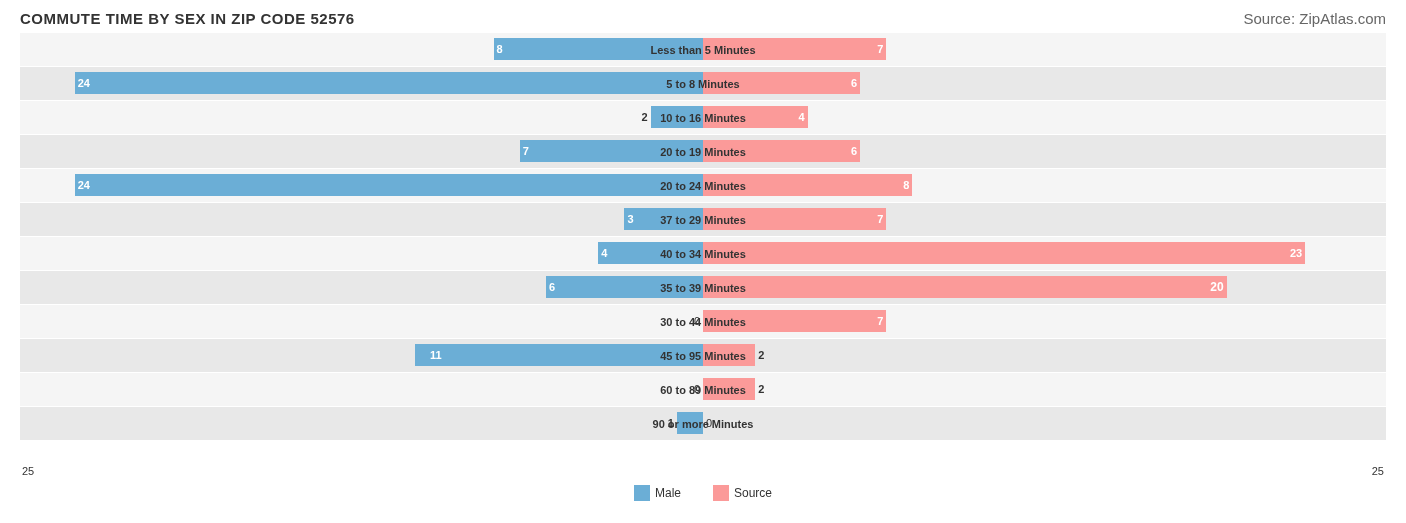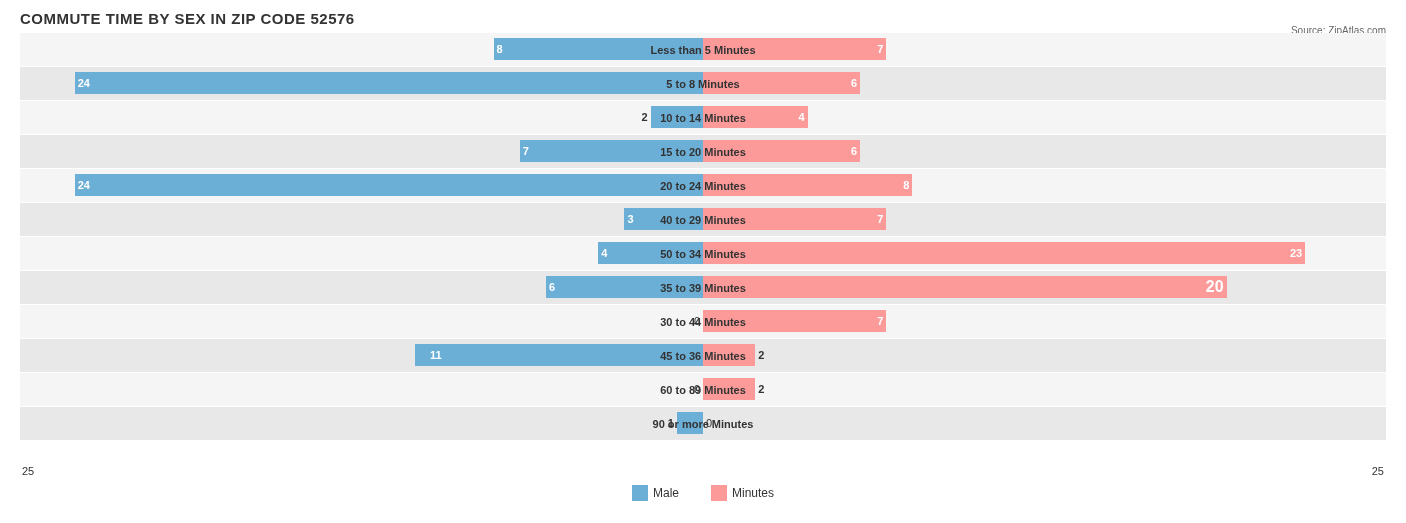--- a/index.html
+++ b/index.html
@@ -20,23 +20,23 @@
     .chart-title {
       font-size: 15px;
       font-weight: bold;
       color: #333;
       text-transform: uppercase;
       letter-spacing: 0.5px;
       margin-bottom: 6px;
     }
     .source {
       position: absolute;
-      top: 25px;
+      top: 10px;
       right: 20px;
-      font-size: 10px;
+      font-size: 15px;
       color: #666;
     }
     .bars-area {
       position: relative;
       width: 100%;
       height: 430px;
     }
     .row {
       display: flex;
       align-items: center;
@@ -130,82 +130,82 @@
       <div class="row" style="height: 33px; margin-bottom: 1px;">
         <div class="label">5 to 8 Minutes</div>
         <div class="bar-male" style="width: 46%; right: 50%; height: 22px; top: 5px; position: absolute; background: rgb(107, 174, 214);">
           <div style="position: absolute; font-size: 11px; font-weight: bold; height: 22px; display: flex; align-items: center; left: 3px; color: white;">24</div>
         </div>
         <div class="bar-female" style="width: 11.5%; left: 50%; height: 22px; top: 5px; position: absolute; background: rgb(251, 154, 153);">
           <div style="position: absolute; font-size: 11px; font-weight: bold; height: 22px; display: flex; align-items: center; right: 3px; color: white;">6</div>
         </div>
       </div>
       <div class="row" style="height: 33px; margin-bottom: 1px;">
-        <div class="label">10 to 14 Minutes</div>
+        <div class="label">10 to 16 Minutes</div>
         <div class="bar-male" style="width: 3.83333%; right: 50%; height: 22px; top: 5px; position: absolute; background: rgb(107, 174, 214);">
           <div style="position: absolute; font-size: 11px; font-weight: bold; height: 22px; display: flex; align-items: center; right: 100%; color: rgb(51, 51, 51); padding-right: 3px;">2</div>
         </div>
         <div class="bar-female" style="width: 7.66667%; left: 50%; height: 22px; top: 5px; position: absolute; background: rgb(251, 154, 153);">
           <div style="position: absolute; font-size: 11px; font-weight: bold; height: 22px; display: flex; align-items: center; right: 3px; color: white;">4</div>
         </div>
       </div>
       <div class="row" style="height: 33px; margin-bottom: 1px;">
-        <div class="label">15 to 20 Minutes</div>
+        <div class="label">20 to 19 Minutes</div>
         <div class="bar-male" style="width: 13.4167%; right: 50%; height: 22px; top: 5px; position: absolute; background: rgb(107, 174, 214);">
           <div style="position: absolute; font-size: 11px; font-weight: bold; height: 22px; display: flex; align-items: center; left: 3px; color: white;">7</div>
         </div>
         <div class="bar-female" style="width: 11.5%; left: 50%; height: 22px; top: 5px; position: absolute; background: rgb(251, 154, 153);">
           <div style="position: absolute; font-size: 11px; font-weight: bold; height: 22px; display: flex; align-items: center; right: 3px; color: white;">6</div>
         </div>
       </div>
       <div class="row" style="height: 33px; margin-bottom: 1px;">
         <div class="label">20 to 24 Minutes</div>
         <div class="bar-male" style="width: 46%; right: 50%; height: 22px; top: 5px; position: absolute; background: rgb(107, 174, 214);">
           <div style="position: absolute; font-size: 11px; font-weight: bold; height: 22px; display: flex; align-items: center; left: 3px; color: white;">24</div>
         </div>
         <div class="bar-female" style="width: 15.3333%; left: 50%; height: 22px; top: 5px; position: absolute; background: rgb(251, 154, 153);">
           <div style="position: absolute; font-size: 11px; font-weight: bold; height: 22px; display: flex; align-items: center; right: 3px; color: white;">8</div>
         </div>
       </div>
       <div class="row" style="height: 33px; margin-bottom: 1px;">
-        <div class="label">40 to 29 Minutes</div>
+        <div class="label">37 to 29 Minutes</div>
         <div class="bar-male" style="width: 5.75%; right: 50%; height: 22px; top: 5px; position: absolute; background: rgb(107, 174, 214);">
           <div style="position: absolute; font-size: 11px; font-weight: bold; height: 22px; display: flex; align-items: center; left: 3px; color: white;">3</div>
         </div>
         <div class="bar-female" style="width: 13.4167%; left: 50%; height: 22px; top: 5px; position: absolute; background: rgb(251, 154, 153);">
           <div style="position: absolute; font-size: 11px; font-weight: bold; height: 22px; display: flex; align-items: center; right: 3px; color: white;">7</div>
         </div>
       </div>
       <div class="row" style="height: 33px; margin-bottom: 1px;">
-        <div class="label">50 to 34 Minutes</div>
+        <div class="label">40 to 34 Minutes</div>
         <div class="bar-male" style="width: 7.66667%; right: 50%; height: 22px; top: 5px; position: absolute; background: rgb(107, 174, 214);">
           <div style="position: absolute; font-size: 11px; font-weight: bold; height: 22px; display: flex; align-items: center; left: 3px; color: white;">4</div>
         </div>
         <div class="bar-female" style="width: 44.0833%; left: 50%; height: 22px; top: 5px; position: absolute; background: rgb(251, 154, 153);">
           <div style="position: absolute; font-size: 11px; font-weight: bold; height: 38px; display: flex; align-items: center; right: 3px; color: white;">23</div>
         </div>
       </div>
       <div class="row" style="height: 33px; margin-bottom: 1px;">
         <div class="label">35 to 39 Minutes</div>
         <div class="bar-male" style="width: 11.5%; right: 50%; height: 22px; top: 5px; position: absolute; background: rgb(107, 174, 214);">
           <div style="position: absolute; font-size: 11px; font-weight: bold; height: 22px; display: flex; align-items: center; left: 3px; color: white;">6</div>
         </div>
         <div class="bar-female" style="width: 38.3333%; left: 50%; height: 22px; top: 5px; position: absolute; background: rgb(251, 154, 153);">
-          <div style="position: absolute; font-size: 16px; font-weight: bold; height: 22px; display: flex; align-items: center; right: 3px; color: white;">20</div>
+          <div style="position: absolute; font-size: 12px; font-weight: bold; height: 22px; display: flex; align-items: center; right: 3px; color: white;">20</div>
         </div>
       </div>
       <div class="row" style="height: 33px; margin-bottom: 1px;">
         <div class="label">30 to 44 Minutes</div>
         <div style="position: absolute; right: 50%; top: 5px; height: 22px; display: flex; align-items: center; font-size: 11px; color: rgb(51, 51, 51); padding-right: 3px;">0</div>
         <div class="bar-female" style="width: 13.4167%; left: 50%; height: 22px; top: 5px; position: absolute; background: rgb(251, 154, 153);">
           <div style="position: absolute; font-size: 11px; font-weight: bold; height: 22px; display: flex; align-items: center; right: 3px; color: white;">7</div>
         </div>
       </div>
       <div class="row" style="height: 33px; margin-bottom: 1px;">
-        <div class="label">45 to 36 Minutes</div>
+        <div class="label">45 to 95 Minutes</div>
         <div class="bar-male" style="width: 21.0833%; right: 50%; height: 22px; top: 5px; position: absolute; background: rgb(107, 174, 214);">
           <div style="position: absolute; font-size: 11px; font-weight: bold; height: 22px; display: flex; align-items: center; left: 15px; color: white;">11</div>
         </div>
         <div class="bar-female" style="width: 3.83333%; left: 50%; height: 22px; top: 5px; position: absolute; background: rgb(251, 154, 153);">
           <div style="position: absolute; font-size: 11px; font-weight: bold; height: 22px; display: flex; align-items: center; left: 100%; color: rgb(51, 51, 51); padding-left: 3px;">2</div>
         </div>
       </div>
       <div class="row" style="height: 33px; margin-bottom: 1px;">
         <div class="label">60 to 89 Minutes</div>
         <div style="position: absolute; right: 50%; top: 5px; height: 22px; display: flex; align-items: center; font-size: 11px; color: rgb(51, 51, 51); padding-right: 3px;">0</div>
@@ -227,16 +227,16 @@
     <span>25</span>
   </div>
 
   <div class="legend">
     <div class="legend-item">
       <div class="legend-box" style="background:#6baed6;"></div>
       <span>Male</span>
     </div>
     <div class="legend-item">
       <div class="legend-box" style="background:#fb9a99;"></div>
-      <span>Minutes</span>
+      <span>Source</span>
     </div>
   </div>
 </div>
 
 </body></html>

